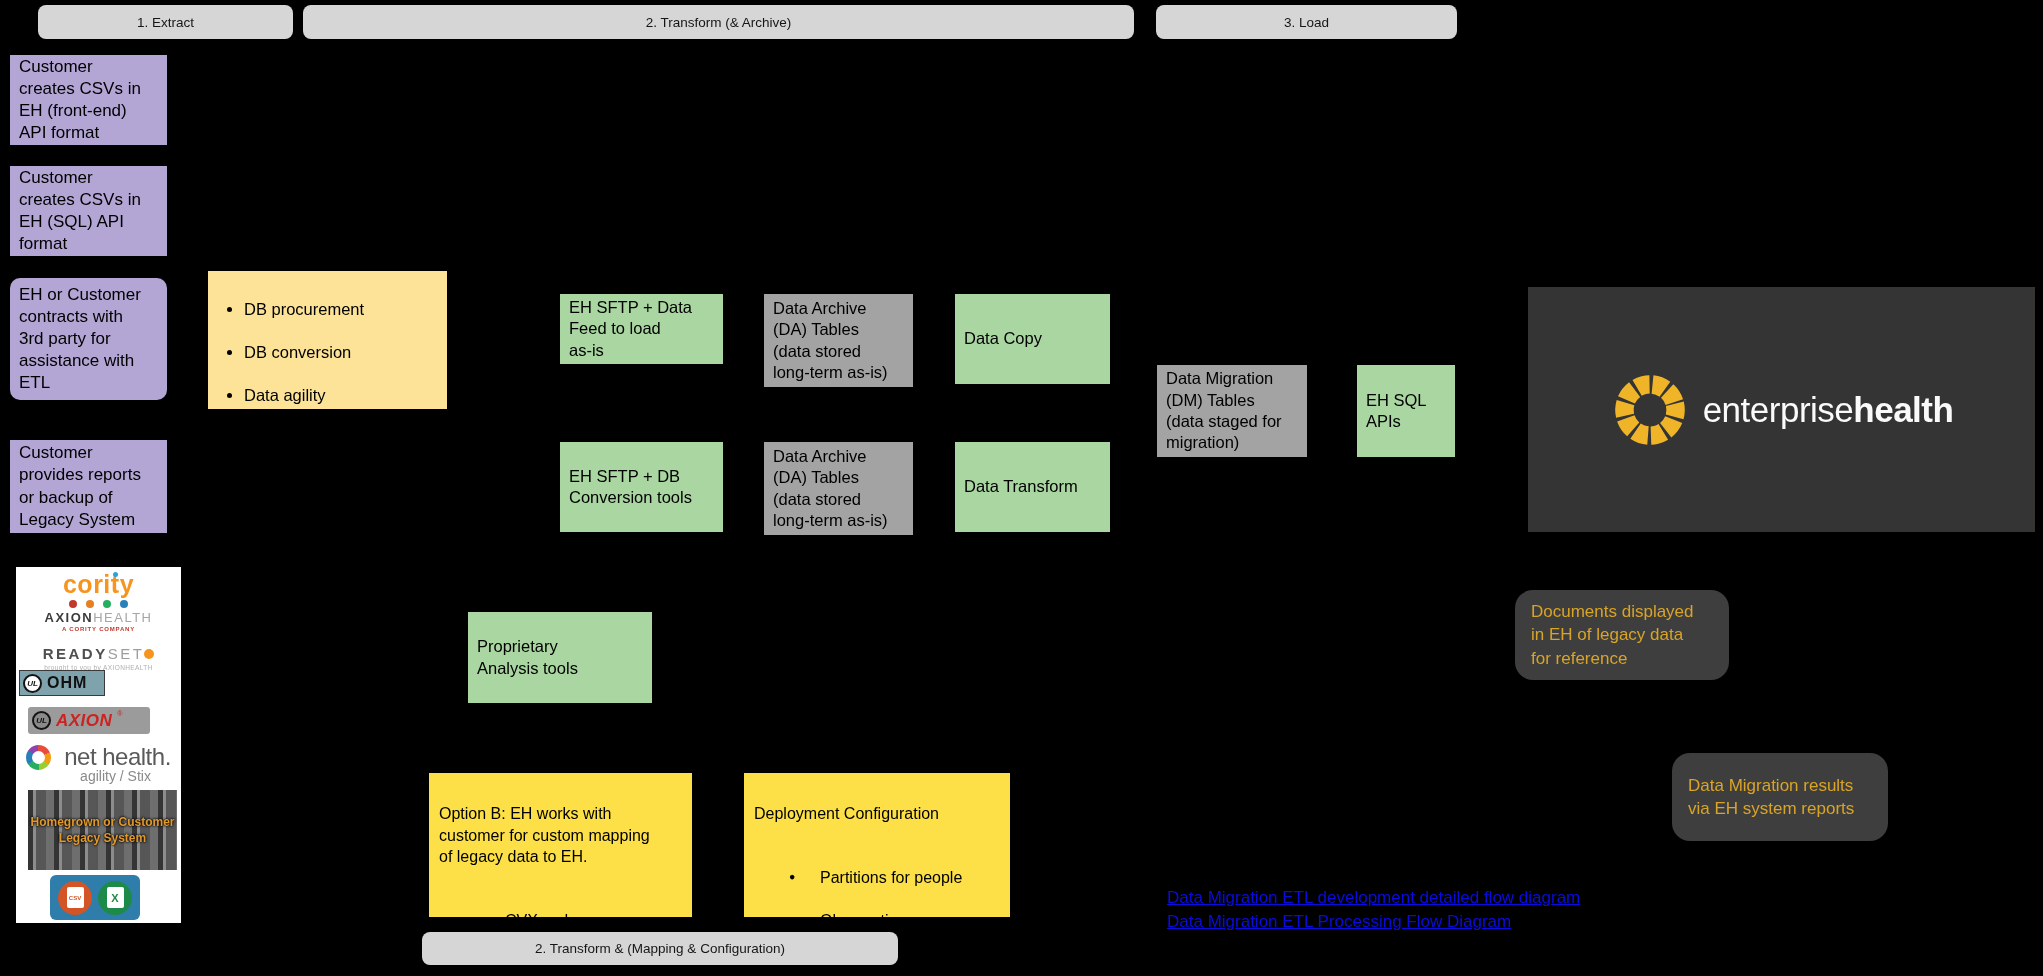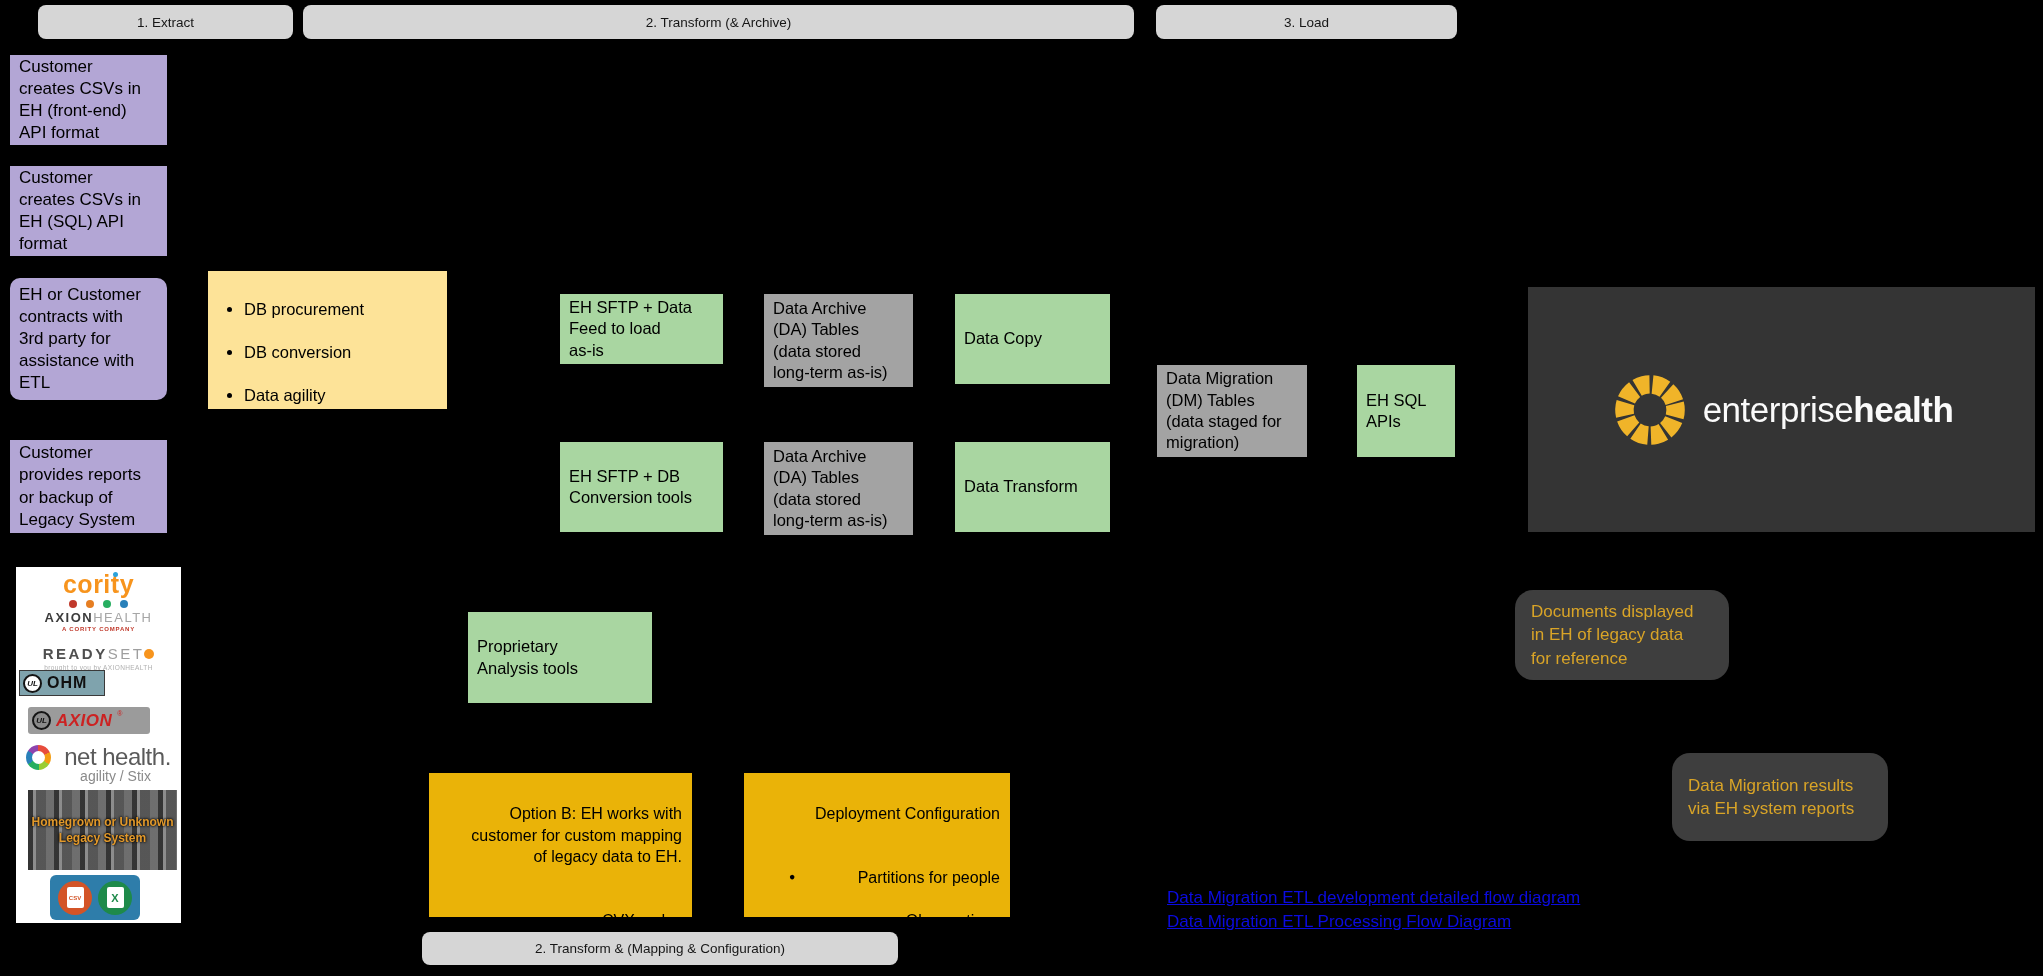--- a/index.html
+++ b/index.html
@@ -12,21 +12,21 @@
          font-size:13.5px;color:#161616;}
   .stage.bottom{top:auto;}
 
   
   .box{position:absolute;box-sizing:border-box;padding:4px 9px;display:flex;align-items:center;
        font-size:16.5px;line-height:1.3;white-space:pre-line;}
   .purple{background:#b3a6d5;}
   .yellow{background:#fde398;}
   .green{background:#a9d6a1;}
   .orange{background:#a3a3a3;}
-  .blue{background:#eab308;text-align:right;}
+  .blue{background:#fde047;}
 
   .yellow ul{margin:0;padding:0 0 0 27px;list-style:disc;}
   .yellow li{margin:0;}
 
   .blue.mapbox{display:block;padding:9px 10px;font-size:16px;line-height:1.33;}
   .blue.mapbox ul{margin:0;padding:0 0 0 66px;list-style:none;}
   .blue.mapbox li{position:relative;}
   .blue.mapbox li::before{content:"\25CF";position:absolute;left:-31px;top:3px;font-size:10.5px;}
 
   
@@ -233,21 +233,21 @@
 
     <div class="nethealth">
       <div class="row">
         <span class="nh-ring"></span>
         <span class="name">net health.</span>
       </div>
       <div class="tag">agility / Stix</div>
     </div>
 
     <div class="photo">
-      <div class="cap">Homegrown or Unknown
+      <div class="cap">Homegrown or Customer
 Legacy System</div>
     </div>
 
     <div class="office-icons">
       <div class="circ red">
         <div class="doc">
             <span class="csv">CSV</span>
           </div>
       </div>
       <div class="circ grn">

